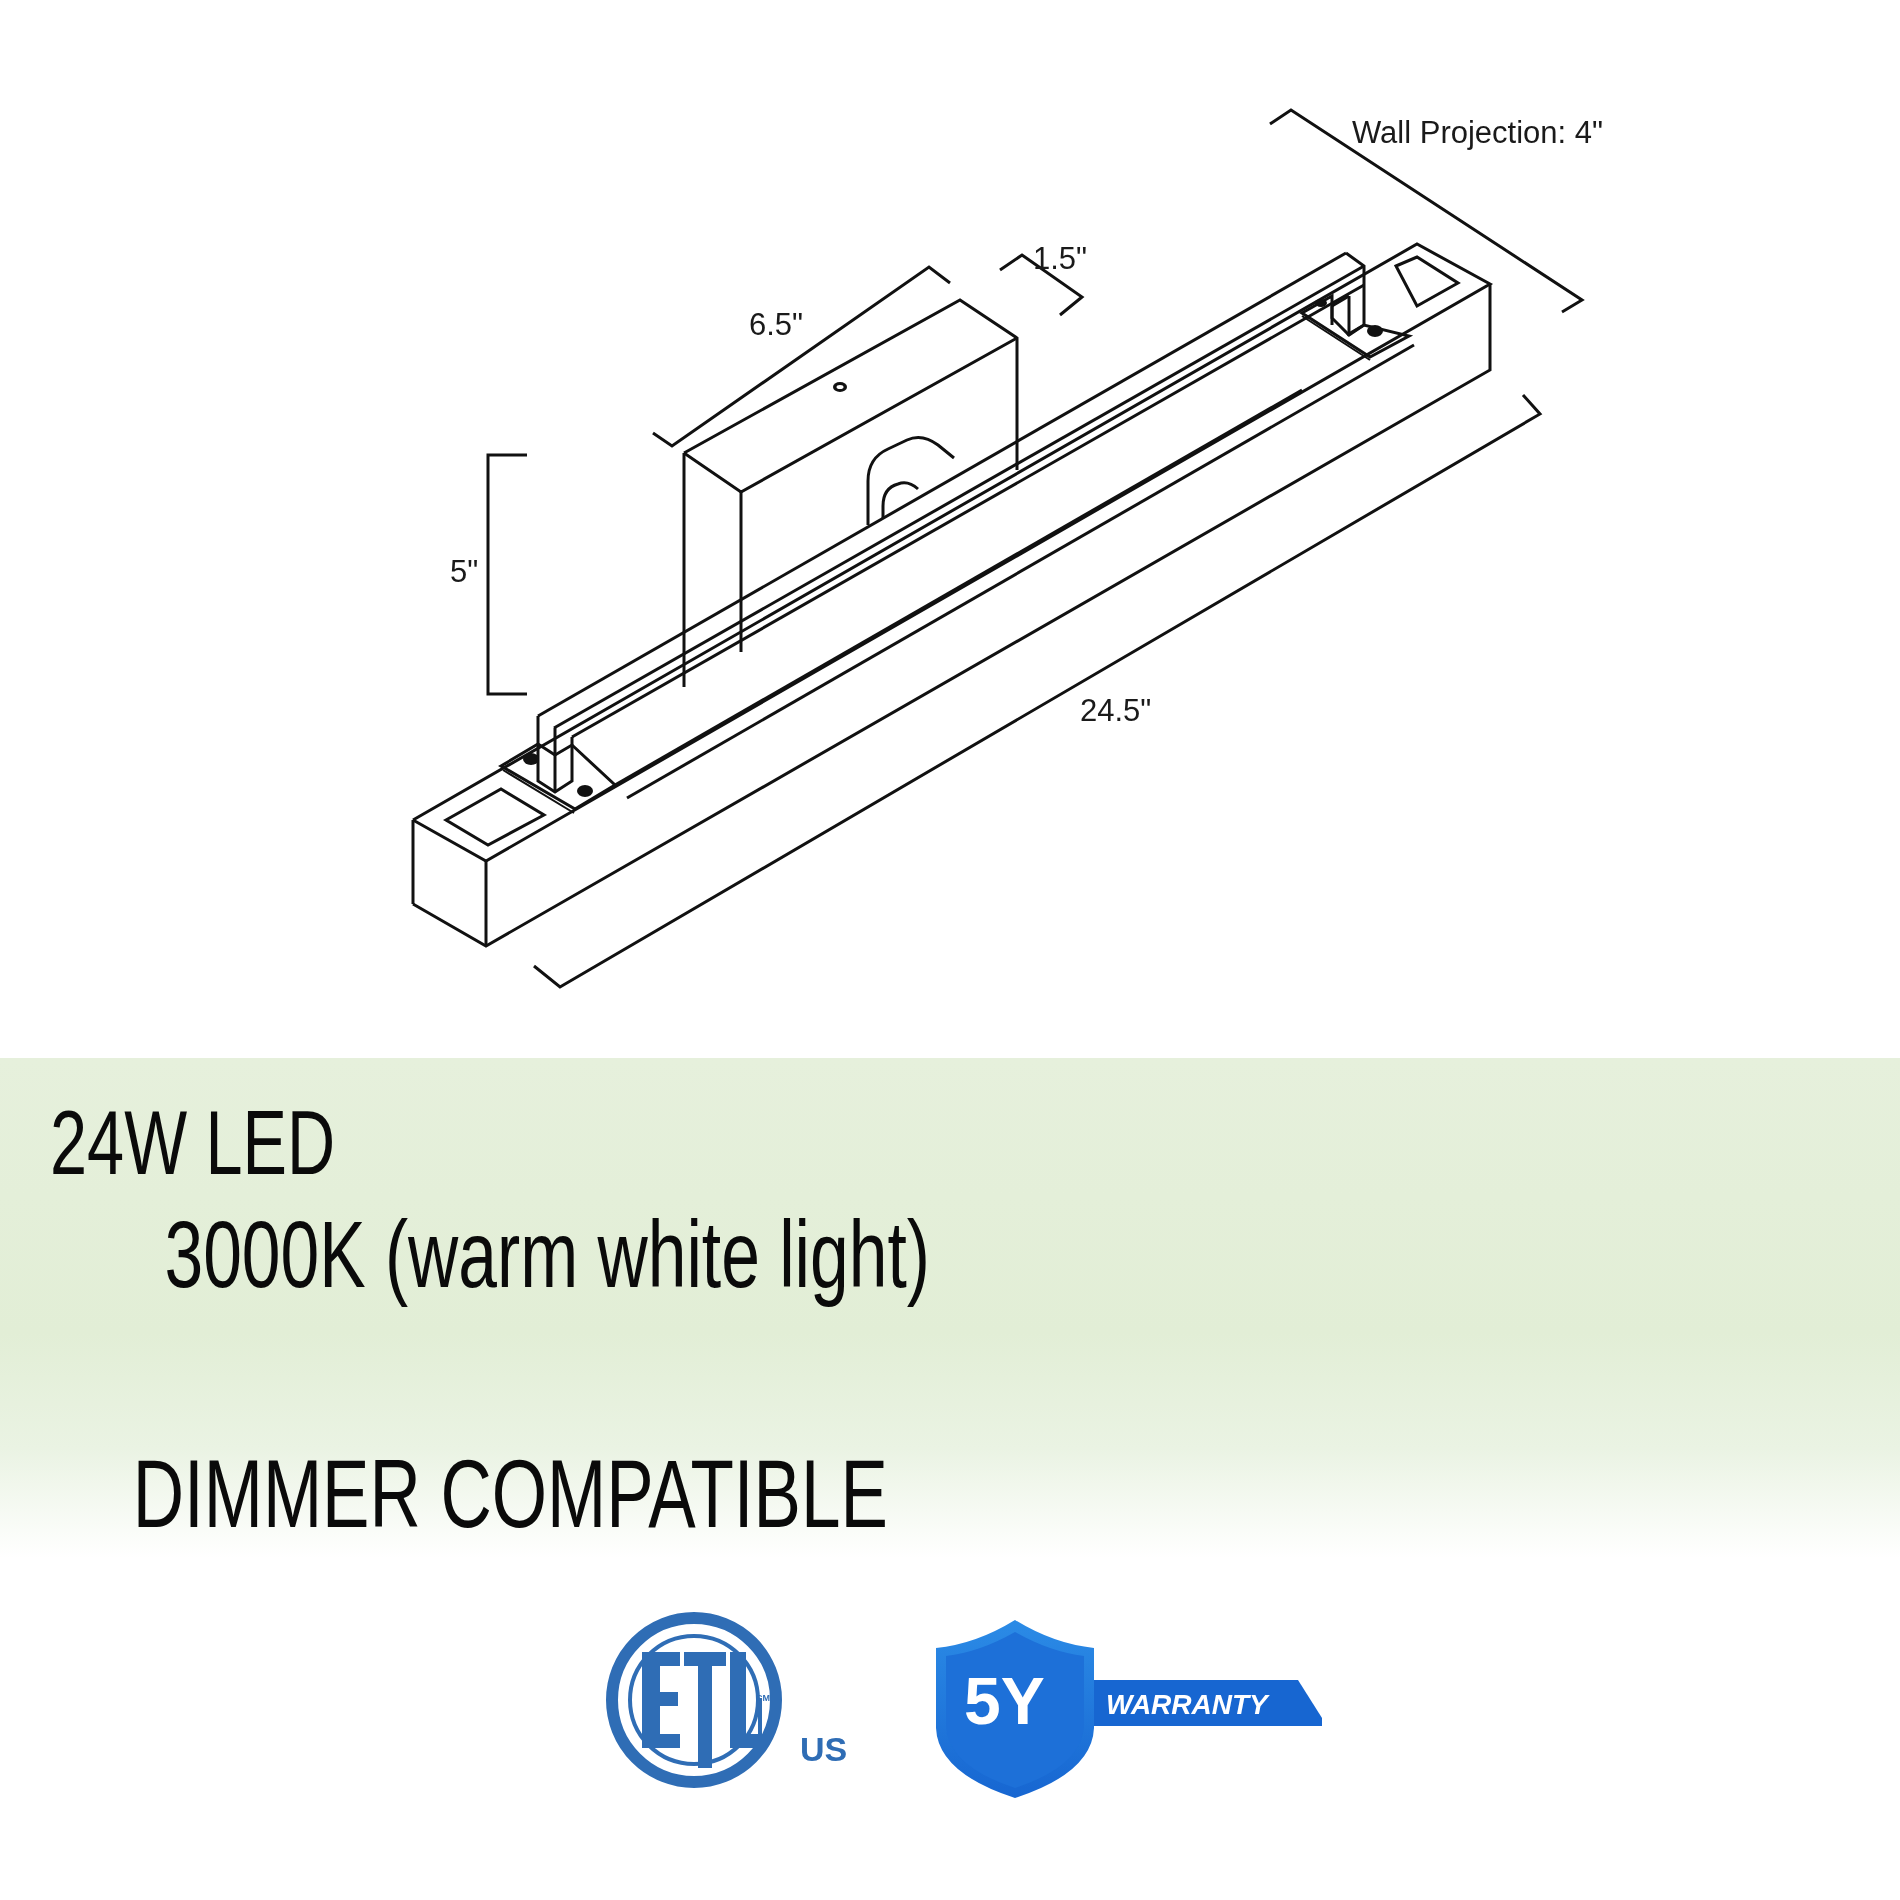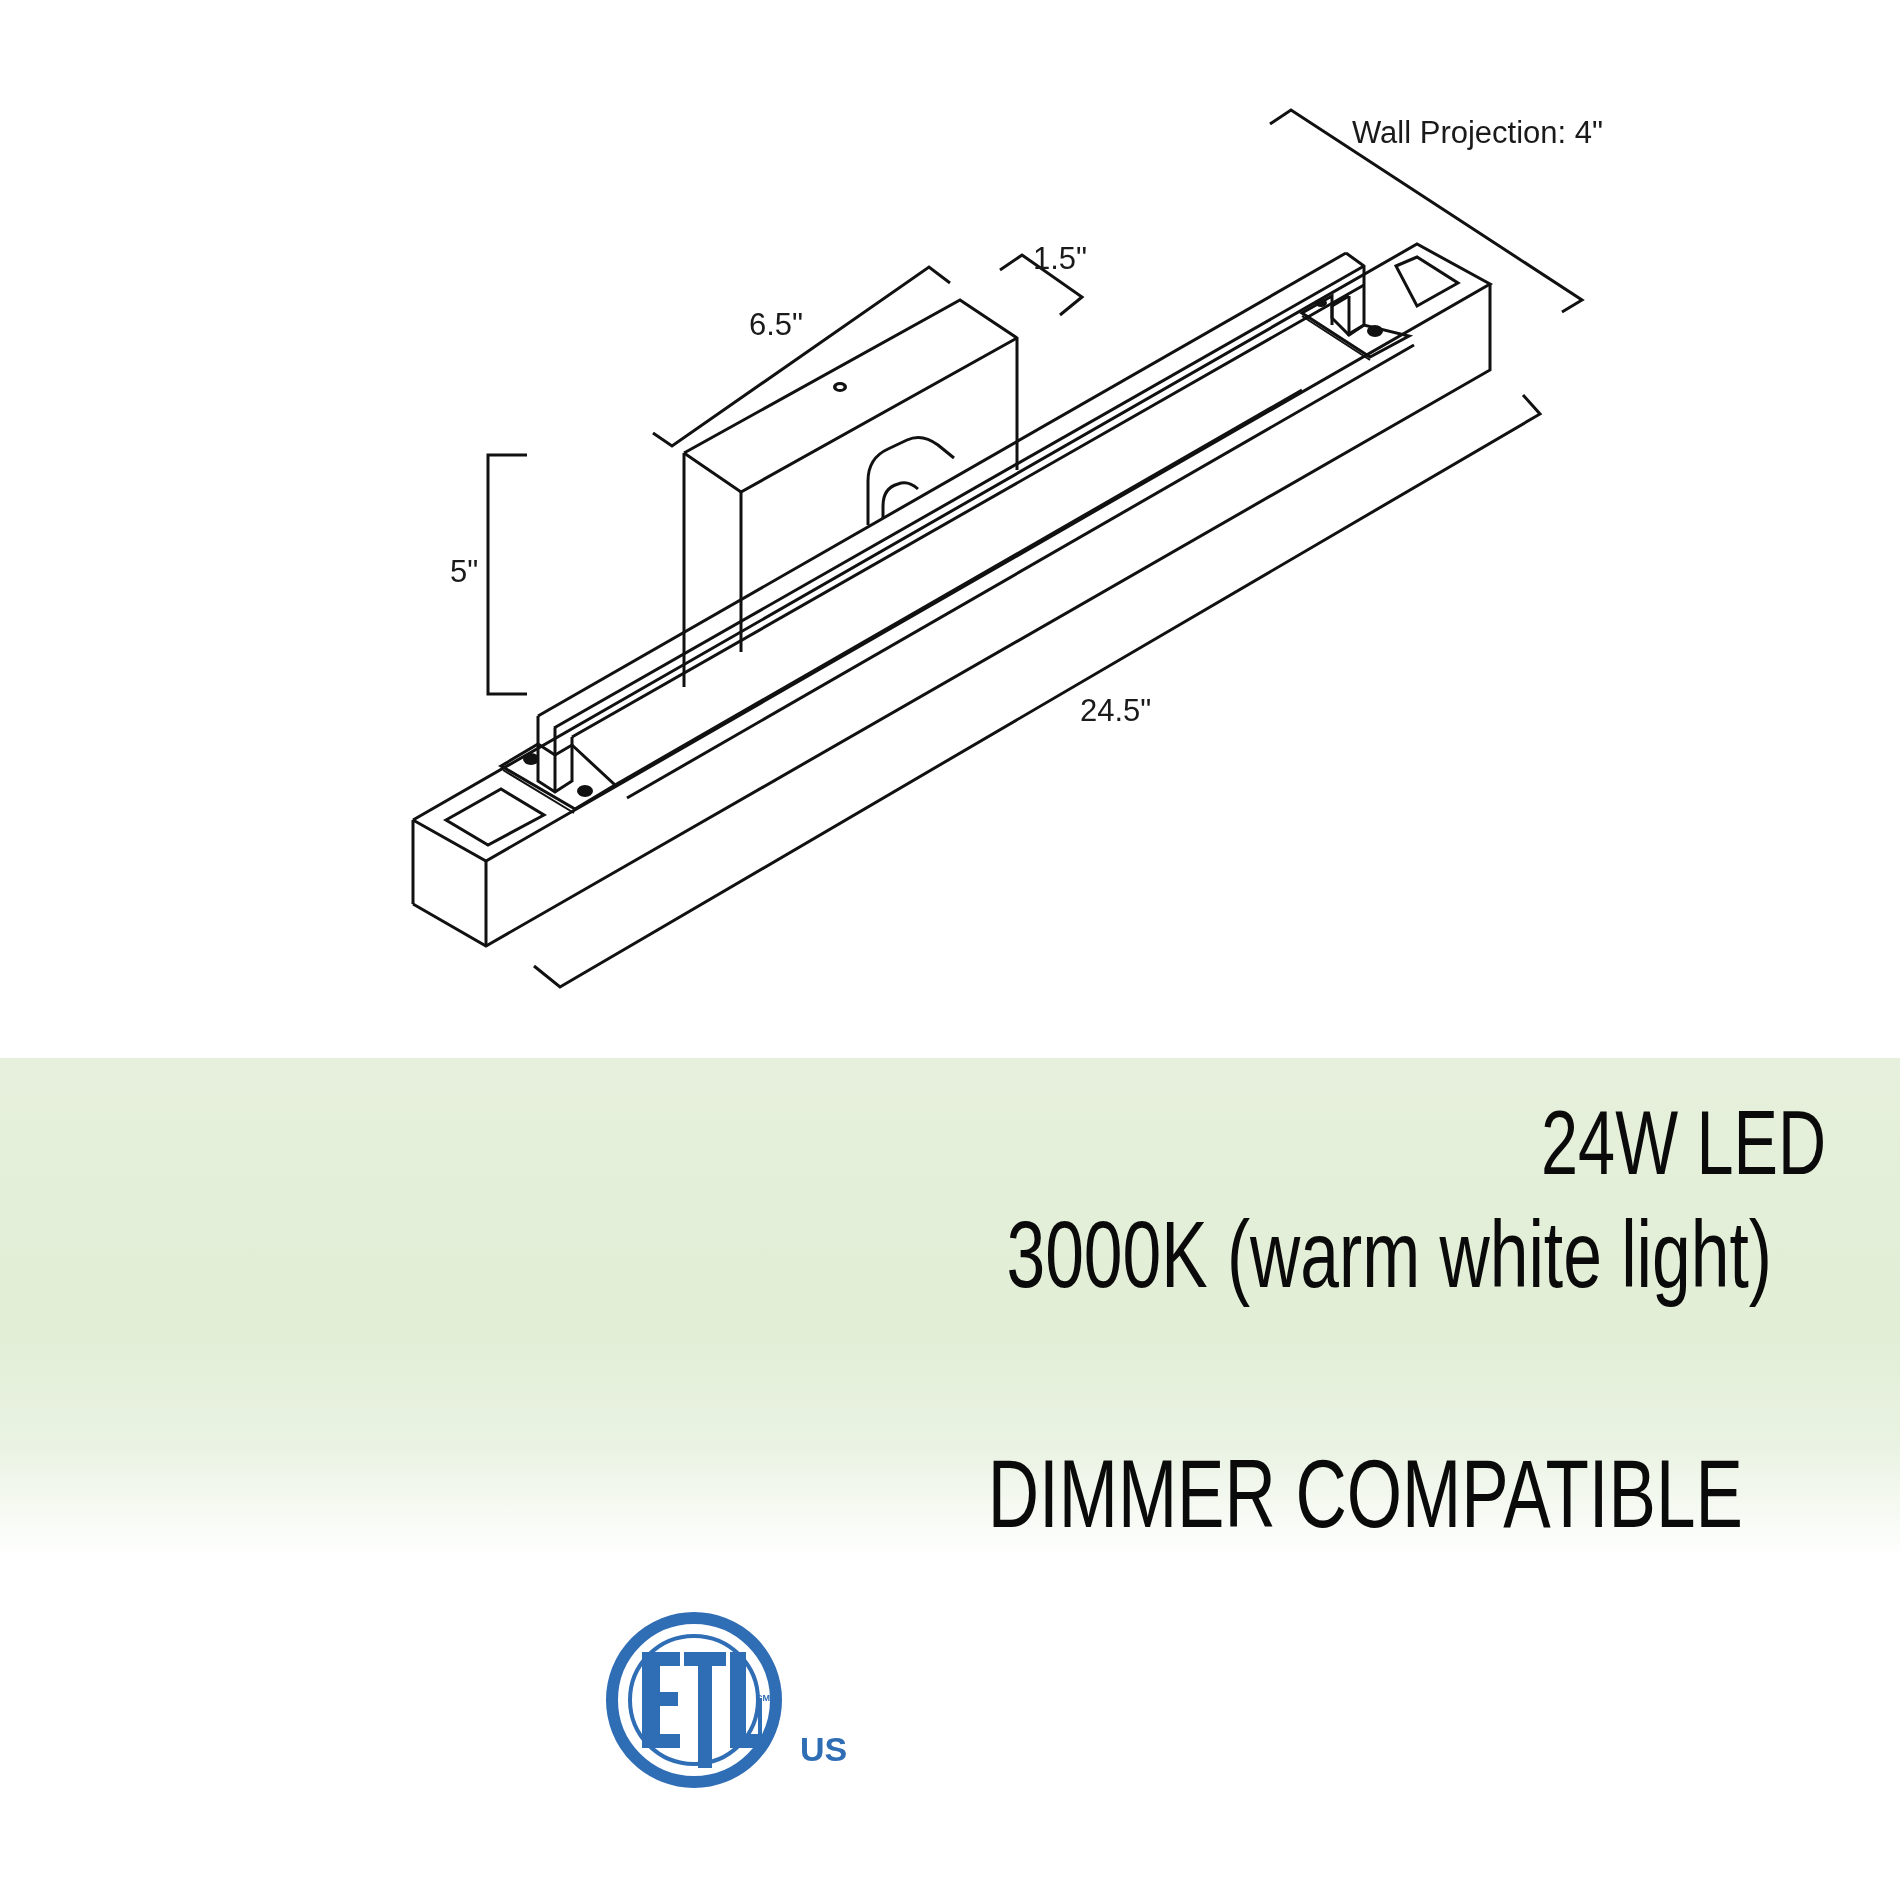--- a/index.html
+++ b/index.html
@@ -13,21 +13,21 @@
   .drawing svg { position:absolute; left:0; top:0; }
   .dim-label {
     position:absolute; font-family:"Liberation Sans", sans-serif;
     font-size:31px; color:#1a1a1a; white-space:nowrap; line-height:1;
   }
   .band {
     position:absolute; left:0; top:1058px; width:1900px; height:500px;
     background:linear-gradient(to bottom,#e6f0dc 0%,#e2eed6 55%,#eaf3e3 78%,#ffffff 100%);
   }
   .spec {
-    position:absolute; left:0; width:1876px; text-align:right;
+    position:absolute; left:0; width:1876px; text-align:left;
     font-family:"Liberation Sans", sans-serif; font-weight:normal;
     color:#0a0a0a; white-space:nowrap; line-height:1;
   }
   .spec span { display:inline-block; transform:scaleX(0.74); transform-origin:center; }
   .logos { position:absolute; left:10px; top:1600px; width:1900px; height:220px; }
   .etl { position:absolute; left:592px; top:8px; width:250px; height:200px; }
   .warranty { position:absolute; left:912px; top:8px; width:400px; height:200px; }
   .etl-text, .w-text { font-family:"Liberation Sans", sans-serif; }
 </style>
 </head>
@@ -151,13 +151,30 @@
       <path d="M40,44 L78,44 L78,58 L58,58 L58,84 L76,84 L76,98 L58,98 L58,126 L78,126 L78,140 L40,140 Z" fill="#2f6db5"></path>
 
       <path d="M82,44 L124,44 L124,58 L110,58 L110,160 L96,160 L96,58 L82,58 Z" fill="#2f6db5"></path>
 
       <path d="M128,44 L144,44 L144,126 L156,126 L156,90 L160,90 L160,140 L128,140 Z" fill="#2f6db5"></path>
       <text x="154" y="93" font-size="9" font-weight="bold" fill="#2f6db5" class="etl-text">CM</text>
       <text x="198" y="153" font-size="34" font-weight="bold" fill="#2f6db5" class="etl-text">US</text>
     </svg>
   </div>
 
+  <div class="warranty">
+    <svg width="400" height="200" viewBox="0 0 400 200">
+      <defs>
+        <linearGradient id="shieldGrad" x1="0" y1="0" x2="0" y2="1">
+          <stop offset="0" stop-color="#2b8be6"></stop>
+          <stop offset="1" stop-color="#1766d1"></stop>
+        </linearGradient>
+      </defs>
+
+      <polygon points="160,72 376,72 405,118 160,118" fill="#1766d1"></polygon>
+
+      <path d="M93,12 Q132,36 172,40 L172,120 Q170,165 93,190 Q16,165 14,120 L14,40 Q54,36 93,12 Z" fill="url(#shieldGrad)"></path>
+      <path d="M93,24 Q128,44 162,48 L162,118 Q160,158 93,180 Q26,158 24,118 L24,48 Q58,44 93,24 Z" fill="#1d70d8"></path>
+      <text x="42" y="116" font-size="66" font-weight="bold" fill="#ffffff" class="w-text">5Y</text>
+      <text x="184" y="106" font-size="28" font-weight="bold" font-style="italic" fill="#ffffff" class="w-text">WARRANTY</text>
+    </svg>
+  </div>
 </div>
 
 </body></html>

